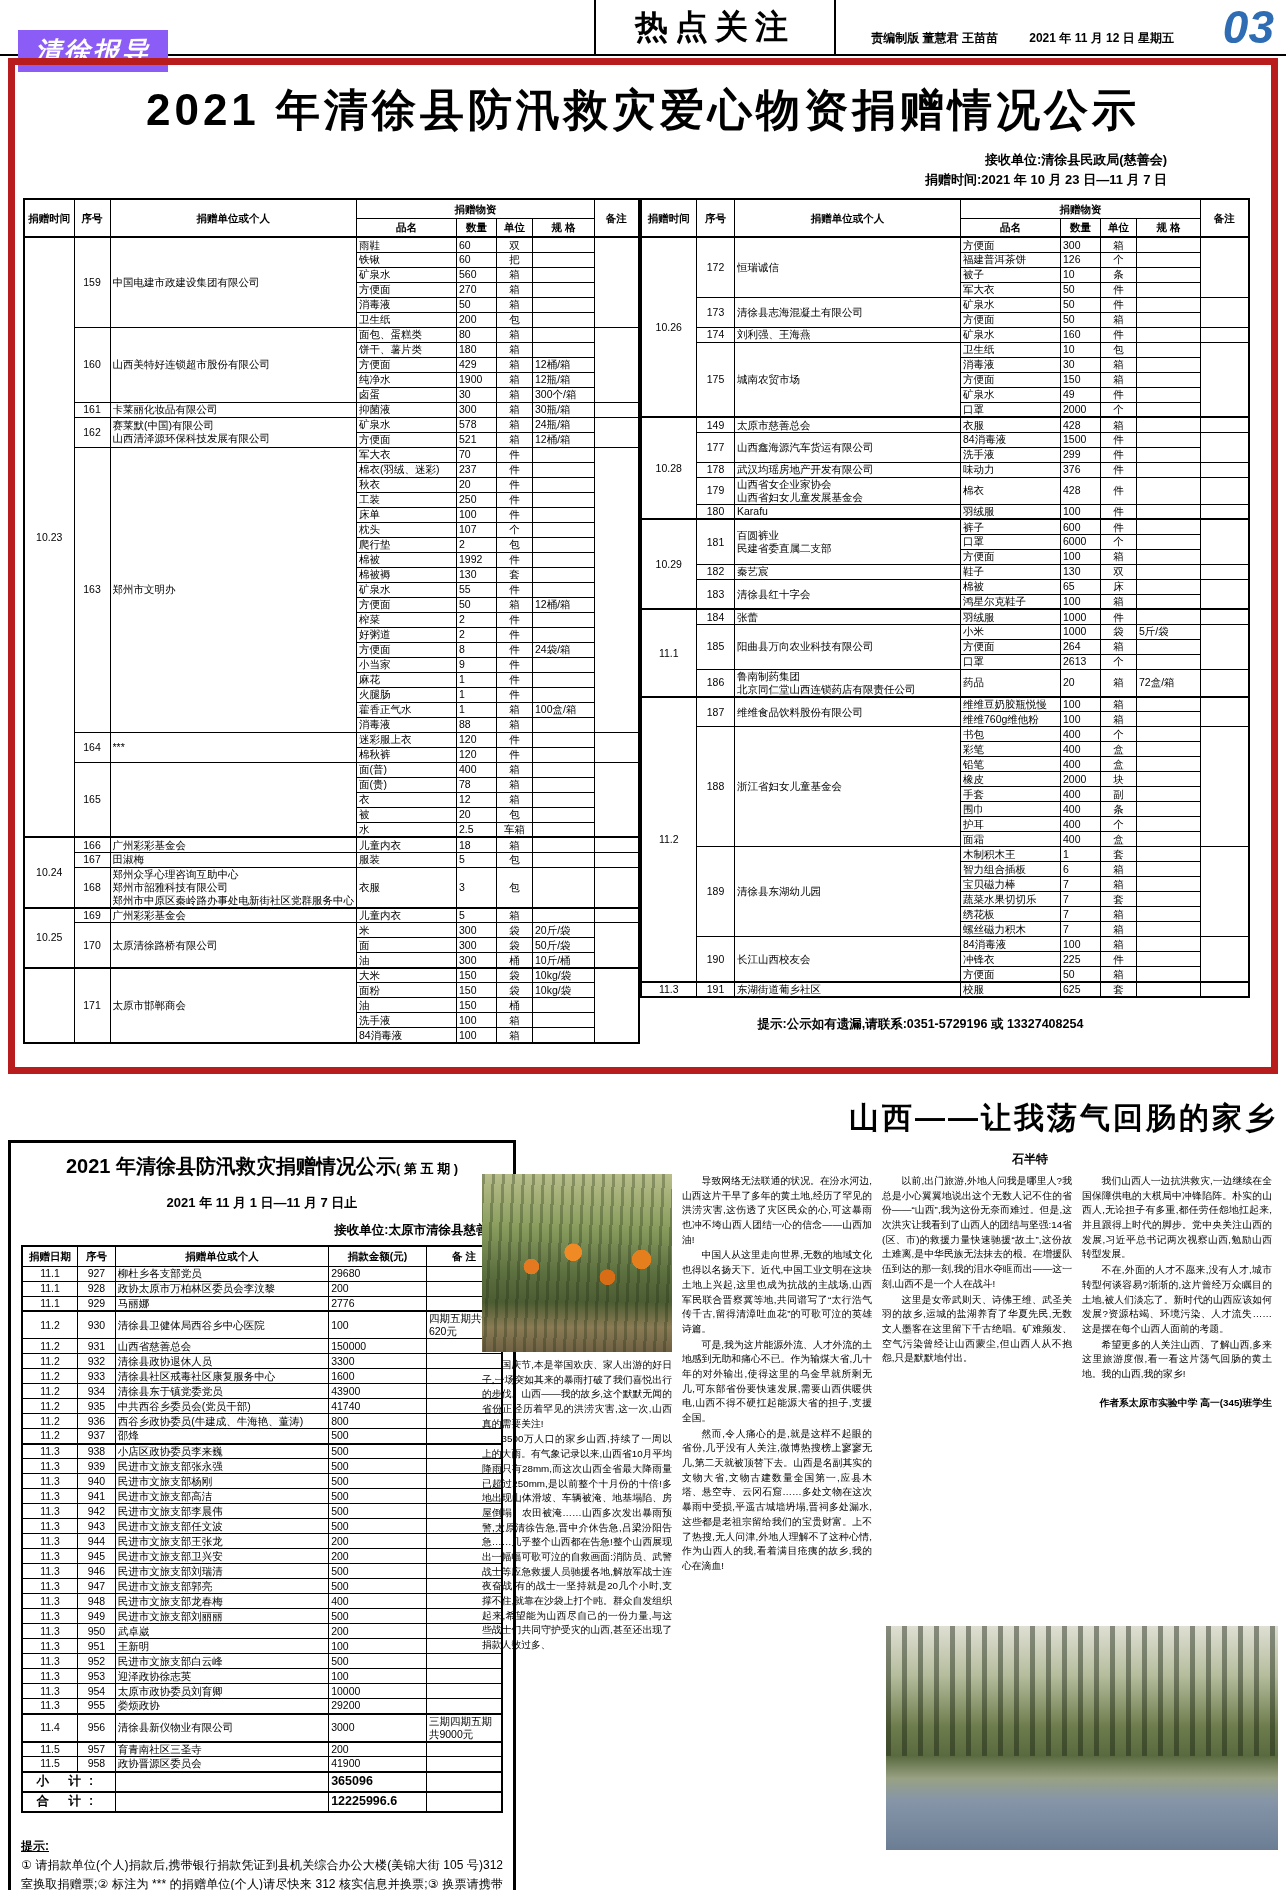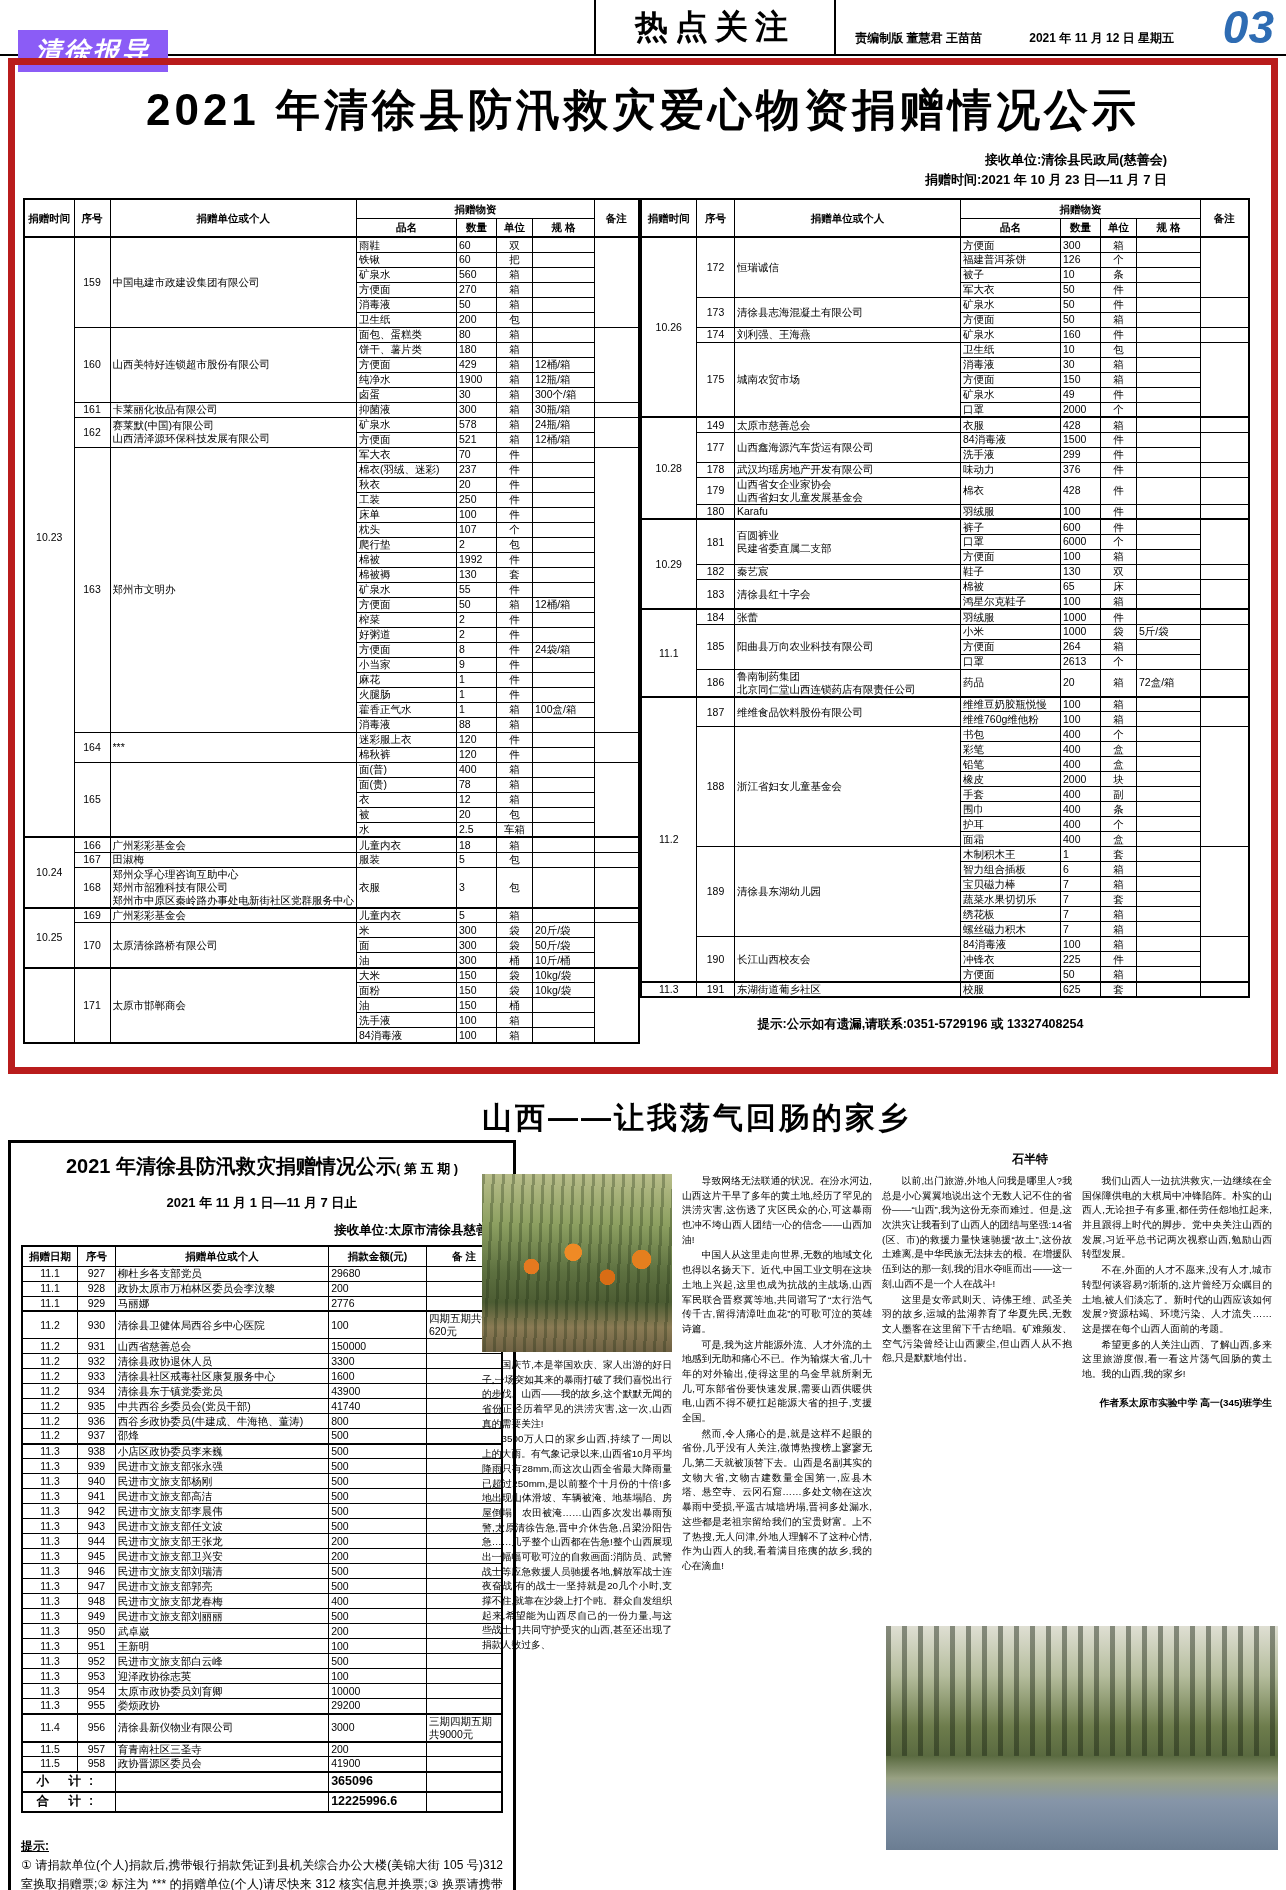--- a/index.html
+++ b/index.html
@@ -8,21 +8,21 @@
 
   
   .masthead{position:absolute;left:0;top:0;width:1286px;height:54px;border-bottom:2px solid #000;}
   .logo{position:absolute;left:18px;top:6px;width:150px;height:42px;background:#8b5cf6;color:#fff;
         display:flex;align-items:center;justify-content:center;font-weight:bold;font-style:italic;
         font-size:26px;letter-spacing:3px;font-family:"DejaVu Serif","Liberation Serif",serif;margin-top:24px;}
   .section-box{position:absolute;left:594px;top:0;width:238px;height:54px;border-left:2px solid #000;
         border-right:2px solid #000;display:flex;align-items:center;justify-content:center;
         font-size:33px;font-weight:bold;letter-spacing:7px;}
   .mast-meta{position:absolute;right:112px;top:30px;font-size:12px;font-weight:bold;white-space:nowrap;}
-  .mast-meta span{margin-left:44px;}
+  .mast-meta span{margin-left:28px;}
   .pageno{position:absolute;right:12px;top:0px;font-size:46px;font-weight:bold;font-style:italic;color:#2e6cb3;}
 
   
   .main-box{position:absolute;left:8px;top:58px;width:1270px;height:1016px;border:7px solid #b91c1c;
         box-sizing:border-box;padding:4px 8px;}
   .main-title{text-align:center;font-size:44px;font-weight:bold;letter-spacing:4px;margin-top:12px;white-space:nowrap;}
   .main-meta{text-align:right;padding-right:96px;font-size:13px;font-weight:bold;line-height:1.55;margin:10px 0 8px;}
   .tables{display:flex;align-items:flex-start;}
   .gt-wrap{flex:0 0 auto;}
   table.gtable{border-collapse:collapse;border:2px solid #000;table-layout:fixed;}
@@ -52,21 +52,21 @@
   .m-donor{white-space:nowrap;font-size:10px;}
   .m-amt{padding-left:6px;}
   .m-rem{font-size:8px;white-space:normal;line-height:9px;}
   .m-sum td{font-weight:bold;font-size:12.5px;height:20px;}
   .m-sum .lbl{text-align:center;letter-spacing:8px;}
   .money-notes{font-size:12px;line-height:1.6;margin-top:24px;text-align:justify;}
   .money-notes .nt{font-weight:bold;text-decoration:underline;}
 
   
   .article{position:absolute;left:482px;top:1084px;width:796px;height:806px;}
-  .article-title{text-align:left;font-size:30px;font-weight:bold;letter-spacing:3px;margin-top:14px;white-space:nowrap;}
+  .article-title{text-align:right;font-size:30px;font-weight:bold;letter-spacing:3px;margin-top:14px;white-space:nowrap;}
   .byline{text-align:center;padding-left:300px;font-size:12px;font-weight:bold;margin:12px 0 2px;}
   .article-body{position:relative;margin-top:6px;height:676px;display:flex;gap:10px;}
   .acol{width:190px;flex:0 0 190px;font-size:9.8px;line-height:1.5;text-align:justify;overflow:hidden;}
   .acol p{margin:0 0 1px;text-indent:2em;}
   .acol p.closing{text-align:right;font-weight:bold;text-indent:0;margin-top:14px;}
   .acol.short{height:440px;}
   .photo1{width:190px;height:178px;margin-bottom:6px;
      background:
        radial-gradient(circle 8px at 26% 52%, #e5791f 95%, rgba(0,0,0,0) 100%),
        radial-gradient(circle 9px at 48% 44%, #ef8a25 95%, rgba(0,0,0,0) 100%),

